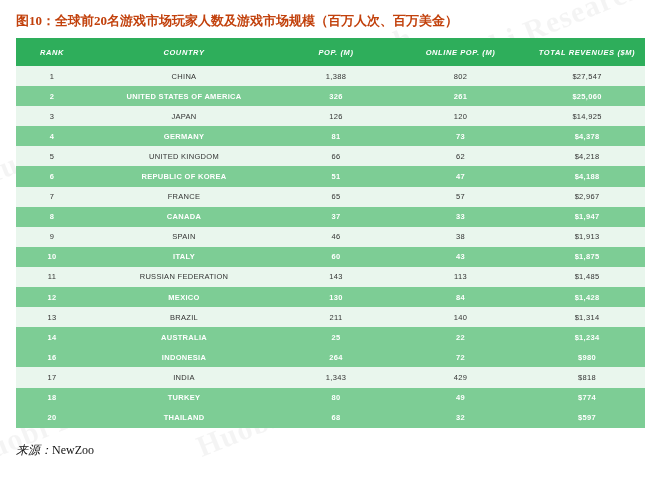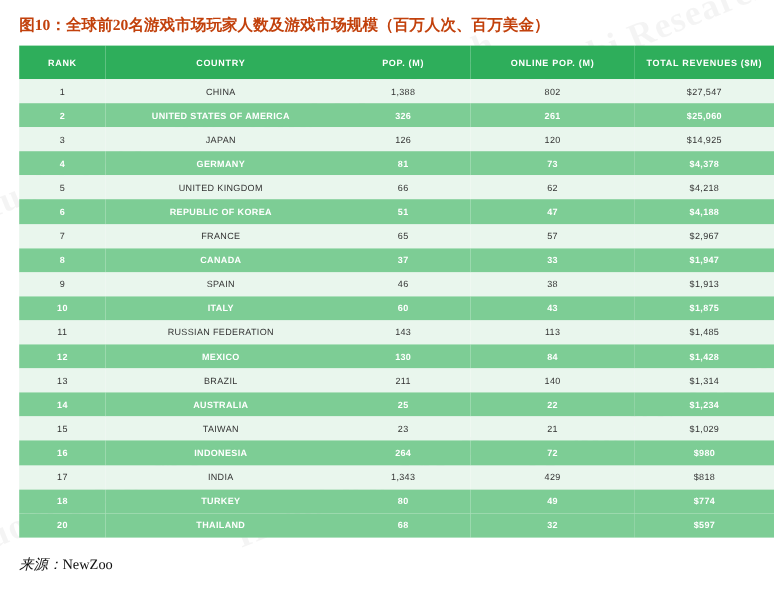--- a/index.html
+++ b/index.html
@@ -60,20 +60,21 @@
   table.gtbl thead th {
     background: #2eae5b;
     color: #ffffff;
     font-size: 7.5px;
     font-weight: bold;
     letter-spacing: 0.6px;
     height: 26px;
     vertical-align: middle;
     text-align: center;
     border: none;
+    font-style: italic;
   }
   table.gtbl tbody td {
     height: 18.1px;
     font-size: 7.5px;
     text-align: center;
     vertical-align: middle;
     border: none;
     letter-spacing: 0.3px;
   }
   tr.rlight td {
@@ -225,27 +226,20 @@
           <td class="c-online">140</td>
           <td class="c-rev">$1,314</td>
         </tr>
         <tr class="rdark">
           <td class="c-rank">14</td>
           <td class="c-country">AUSTRALIA</td>
           <td class="c-pop">25</td>
           <td class="c-online">22</td>
           <td class="c-rev">$1,234</td>
         </tr>
-        <tr class="rlight">
-          <td class="c-rank">15</td>
-          <td class="c-country">TAIWAN</td>
-          <td class="c-pop">23</td>
-          <td class="c-online">21</td>
-          <td class="c-rev">$1,029</td>
-        </tr>
         <tr class="rdark">
           <td class="c-rank">16</td>
           <td class="c-country">INDONESIA</td>
           <td class="c-pop">264</td>
           <td class="c-online">72</td>
           <td class="c-rev">$980</td>
         </tr>
         <tr class="rlight">
           <td class="c-rank">17</td>
           <td class="c-country">INDIA</td>

